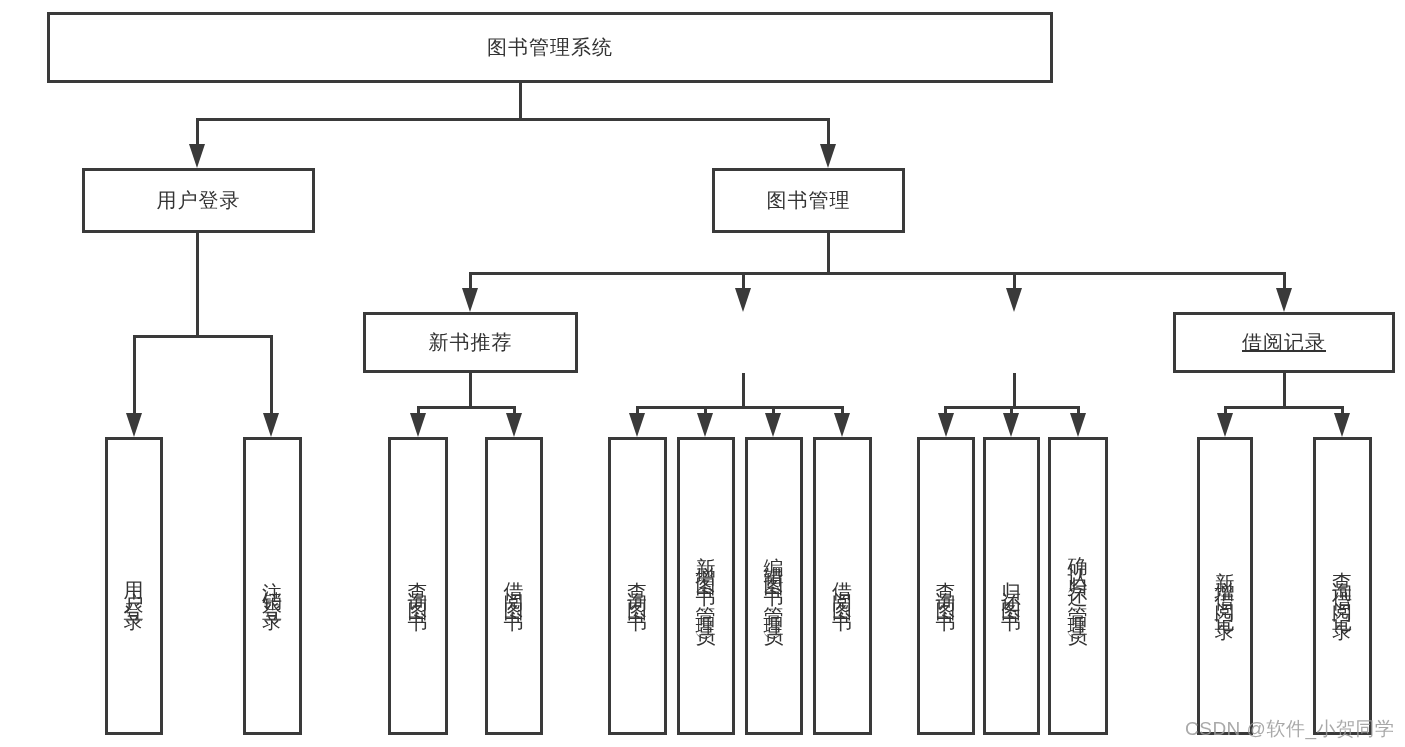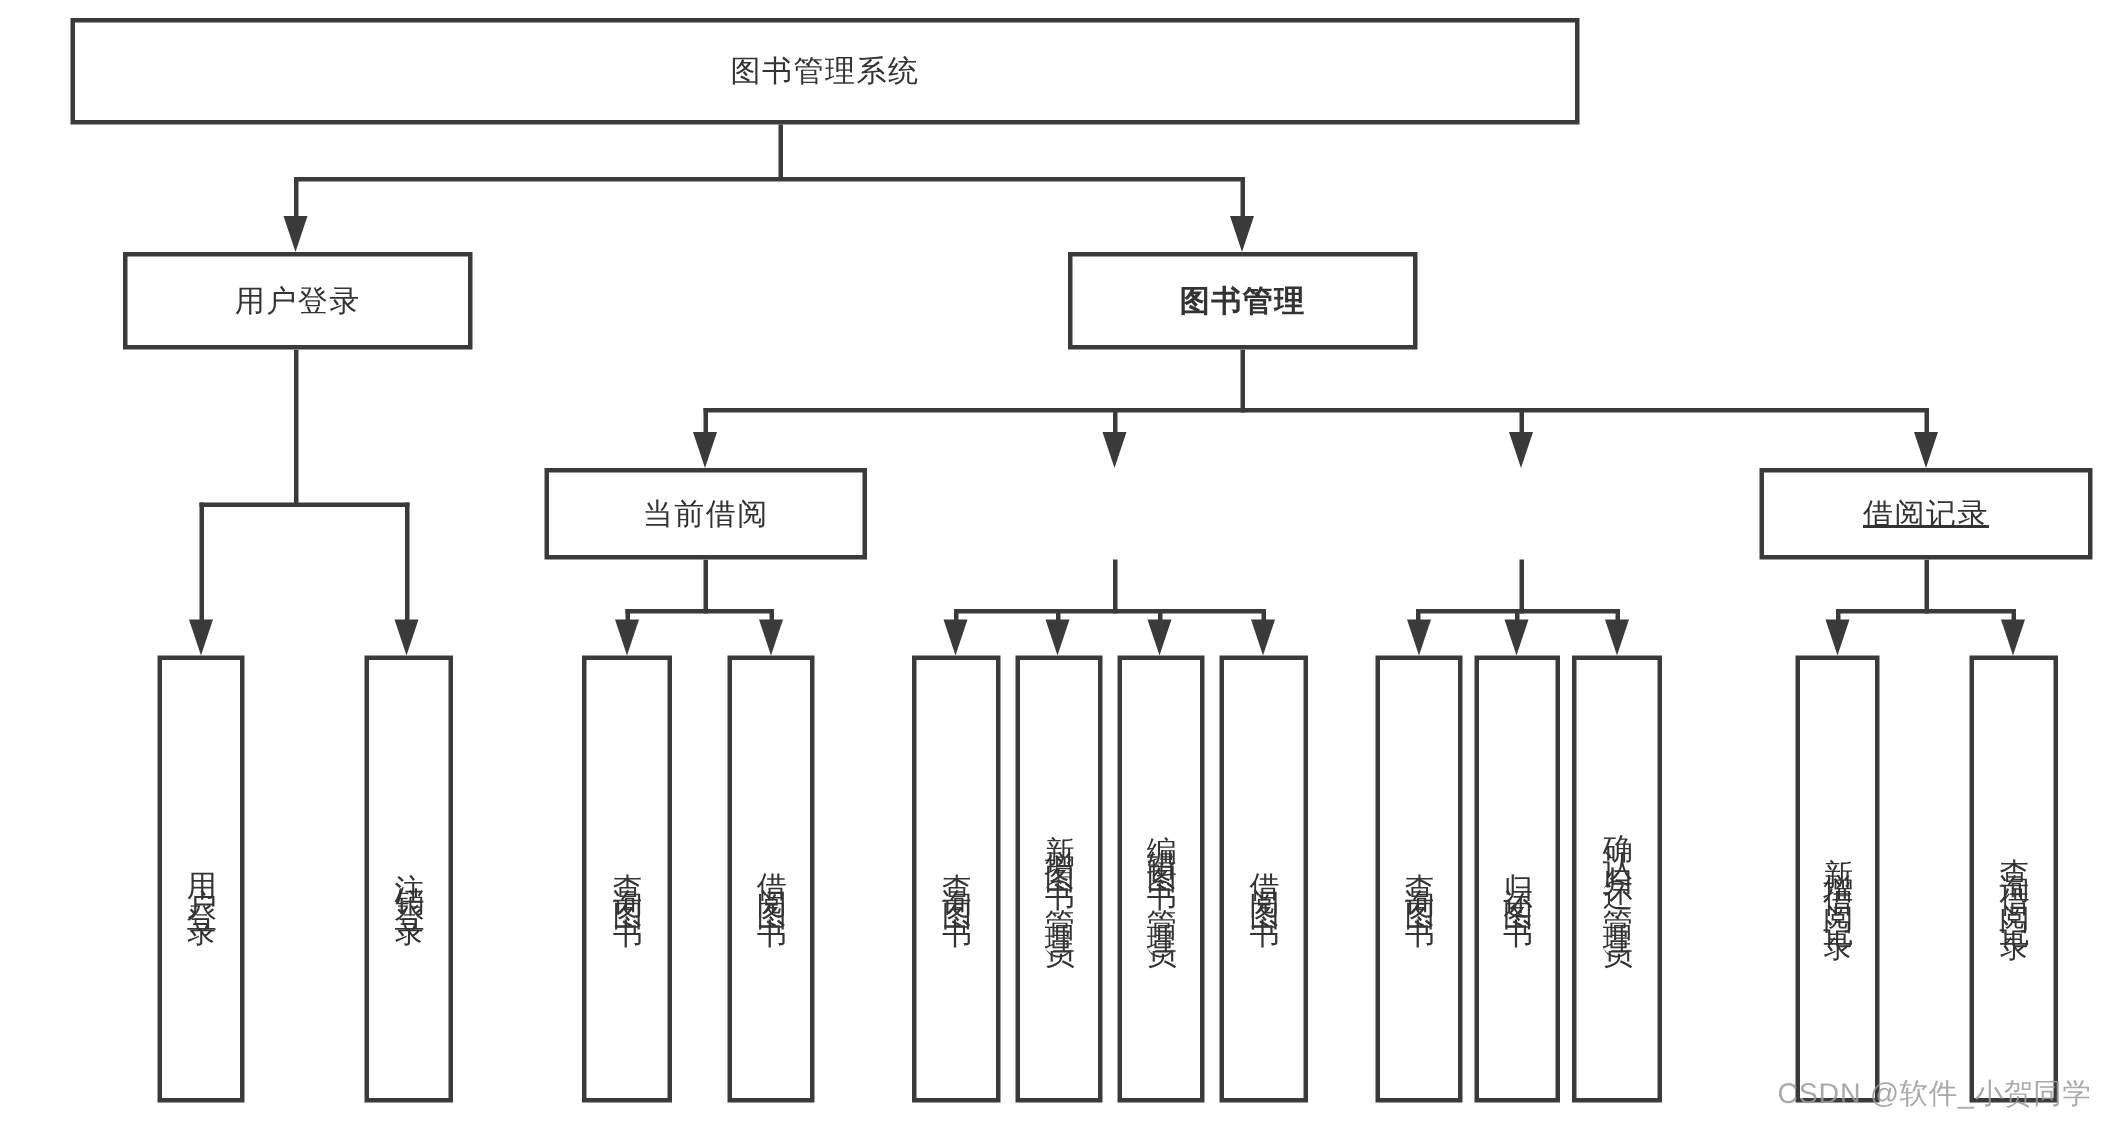--- a/index.html
+++ b/index.html
@@ -46,21 +46,21 @@
   <div class="ln" style="left:519px;top:69px;width:3px;height:49px;"></div>
   <div class="ln" style="left:196px;top:118px;width:634px;height:3px;"></div>
   <div class="ln" style="left:196px;top:118px;width:3px;height:29px;"></div>
   <div class="tri" style="left:189px;top:144px;"></div>
   <div class="ln" style="left:827px;top:118px;width:3px;height:29px;"></div>
   <div class="tri" style="left:820px;top:144px;"></div>
 
   <div class="hbox" style="left:82px;top:168px;width:233px;height:65px;">
     <span>用户登录</span>
   </div>
-  <div class="hbox" style="left:712px;top:168px;width:233px;height:65px;font-weight:bold;">
+  <div class="hbox" style="left:712px;top:168px;width:193px;height:65px;">
     <span>图书管理</span>
   </div>
 
   <div class="ln" style="left:196px;top:233px;width:3px;height:104px;"></div>
   <div class="ln" style="left:133px;top:335px;width:140px;height:3px;"></div>
   <div class="ln" style="left:133px;top:335px;width:3px;height:80px;"></div>
   <div class="tri" style="left:126px;top:413px;"></div>
   <div class="ln" style="left:270px;top:335px;width:3px;height:80px;"></div>
   <div class="tri" style="left:263px;top:413px;"></div>
 
@@ -69,21 +69,21 @@
   <div class="ln" style="left:469px;top:272px;width:3px;height:18px;"></div>
   <div class="tri" style="left:462px;top:288px;"></div>
   <div class="ln" style="left:742px;top:272px;width:3px;height:18px;"></div>
   <div class="tri" style="left:735px;top:288px;"></div>
   <div class="ln" style="left:1013px;top:272px;width:3px;height:18px;"></div>
   <div class="tri" style="left:1006px;top:288px;"></div>
   <div class="ln" style="left:1283px;top:272px;width:3px;height:18px;"></div>
   <div class="tri" style="left:1276px;top:288px;"></div>
 
   <div class="hbox" style="left:363px;top:312px;width:215px;height:61px;">
-    <span>当前借阅</span>
+    <span>新书推荐</span>
   </div>
   <div class="hbox" style="left:1173px;top:312px;width:222px;height:61px;text-decoration:underline;">
     <span>借阅记录</span>
   </div>
 
   <div class="ln" style="left:469px;top:373px;width:3px;height:36px;"></div>
   <div class="ln" style="left:417px;top:406px;width:99px;height:3px;"></div>
   <div class="ln" style="left:417px;top:406px;width:3px;height:10px;"></div>
   <div class="tri" style="left:410px;top:413px;"></div>
   <div class="ln" style="left:513px;top:406px;width:3px;height:10px;"></div>

